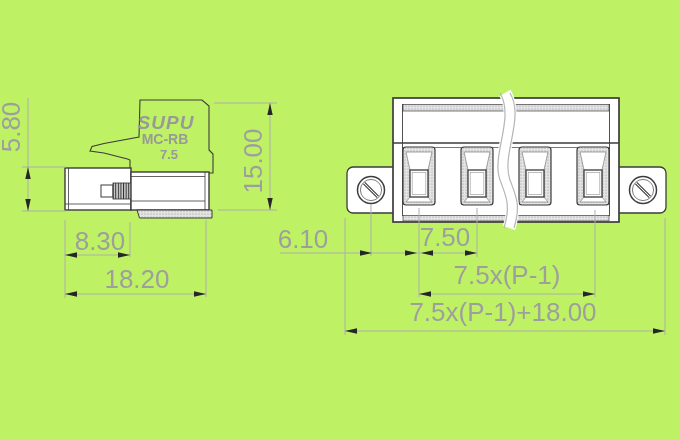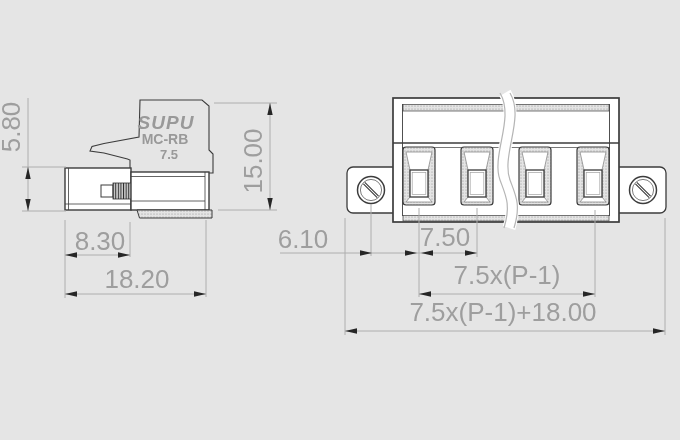--- a/index.html
+++ b/index.html
@@ -1,16 +1,16 @@
 <!DOCTYPE html>
 <html><head>
 <meta charset="utf-8">
 <style>
   html,body{margin:0;padding:0;background:#ffffff;}
-  .stage{position:relative;width:680px;height:440px;background:#e5e5e5;overflow:hidden;
+  .stage{position:relative;width:680px;height:440px;background:#bef264;overflow:hidden;
          font-family:"Liberation Sans", sans-serif;}
   svg{display:block;}
   text.dim{font-family:"Liberation Sans", sans-serif;font-size:26px;fill:#9e9e9e;}
   text.logo1{font-family:"Liberation Sans", sans-serif;font-size:19px;font-weight:bold;font-style:italic;fill:#999;letter-spacing:1px;}
   text.logo2{font-family:"Liberation Sans", sans-serif;font-size:14px;font-weight:bold;fill:#999;}
   text.logo3{font-family:"Liberation Sans", sans-serif;font-size:13px;font-weight:bold;fill:#999;}
   .outline{stroke:#3c3c3c;fill:none;}
   .dimline{stroke:#aeaeae;stroke-width:1;fill:none;}
   .arr{fill:#262626;stroke:none;}
 </style>

